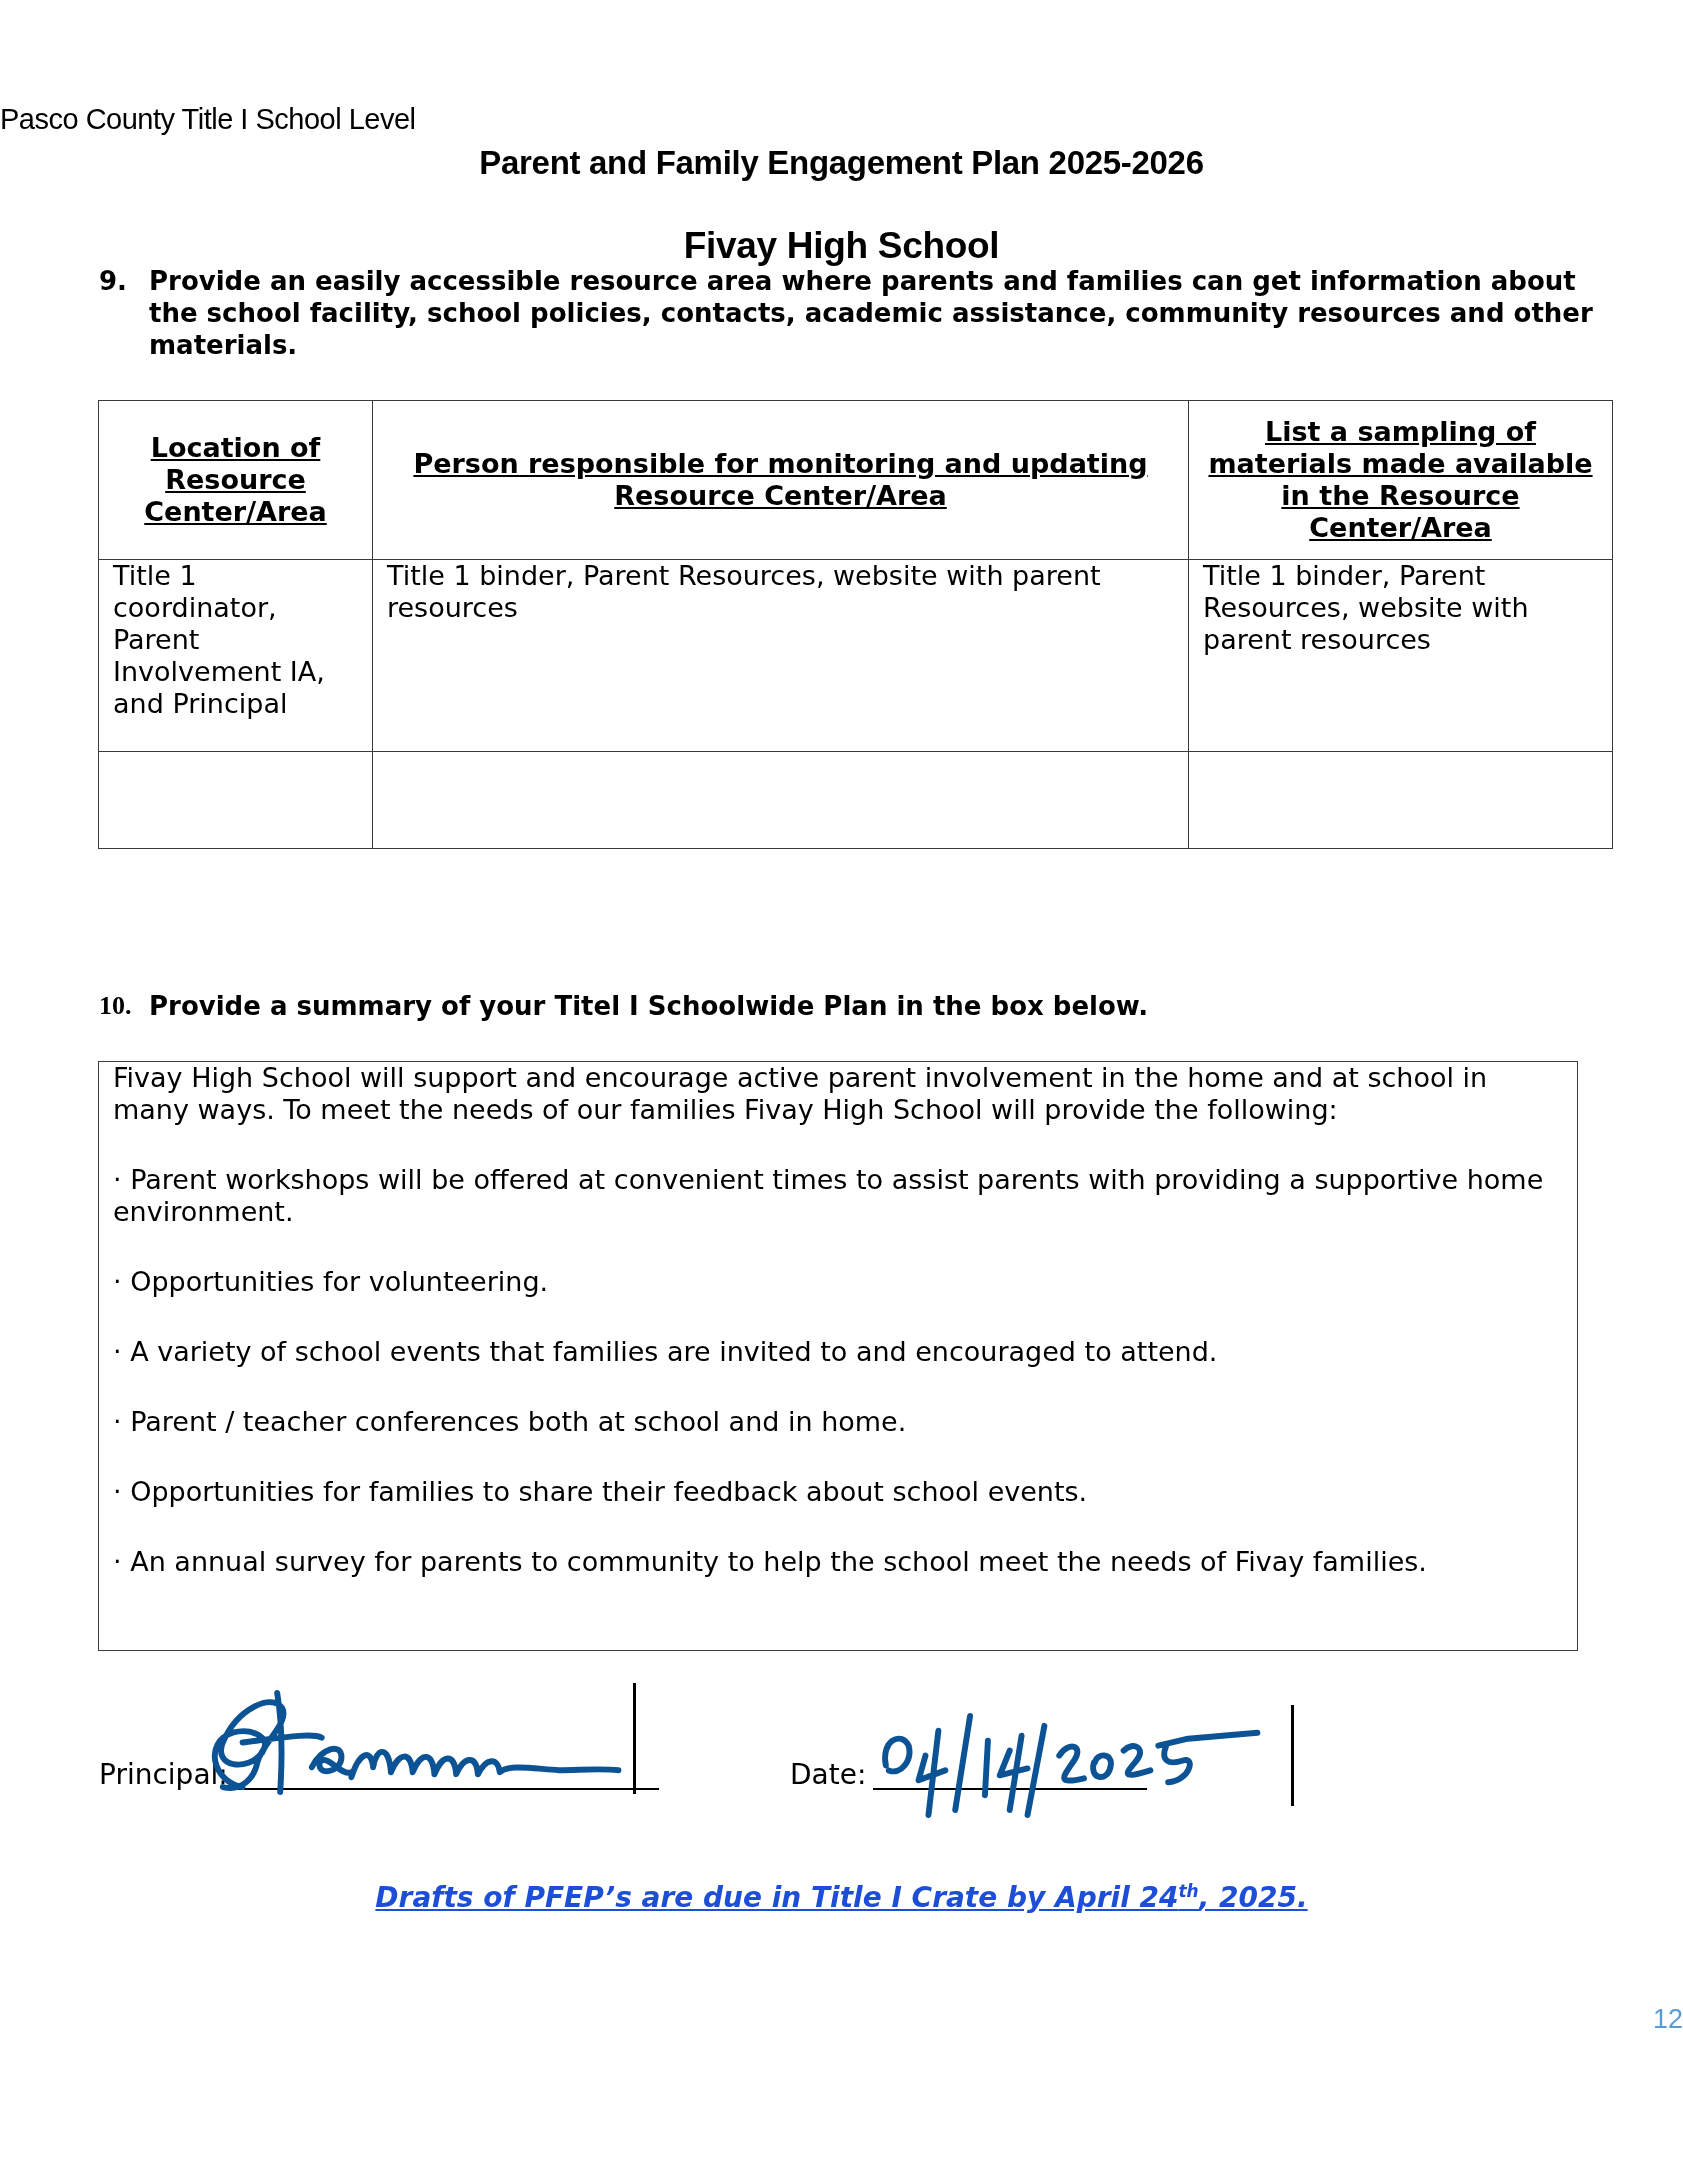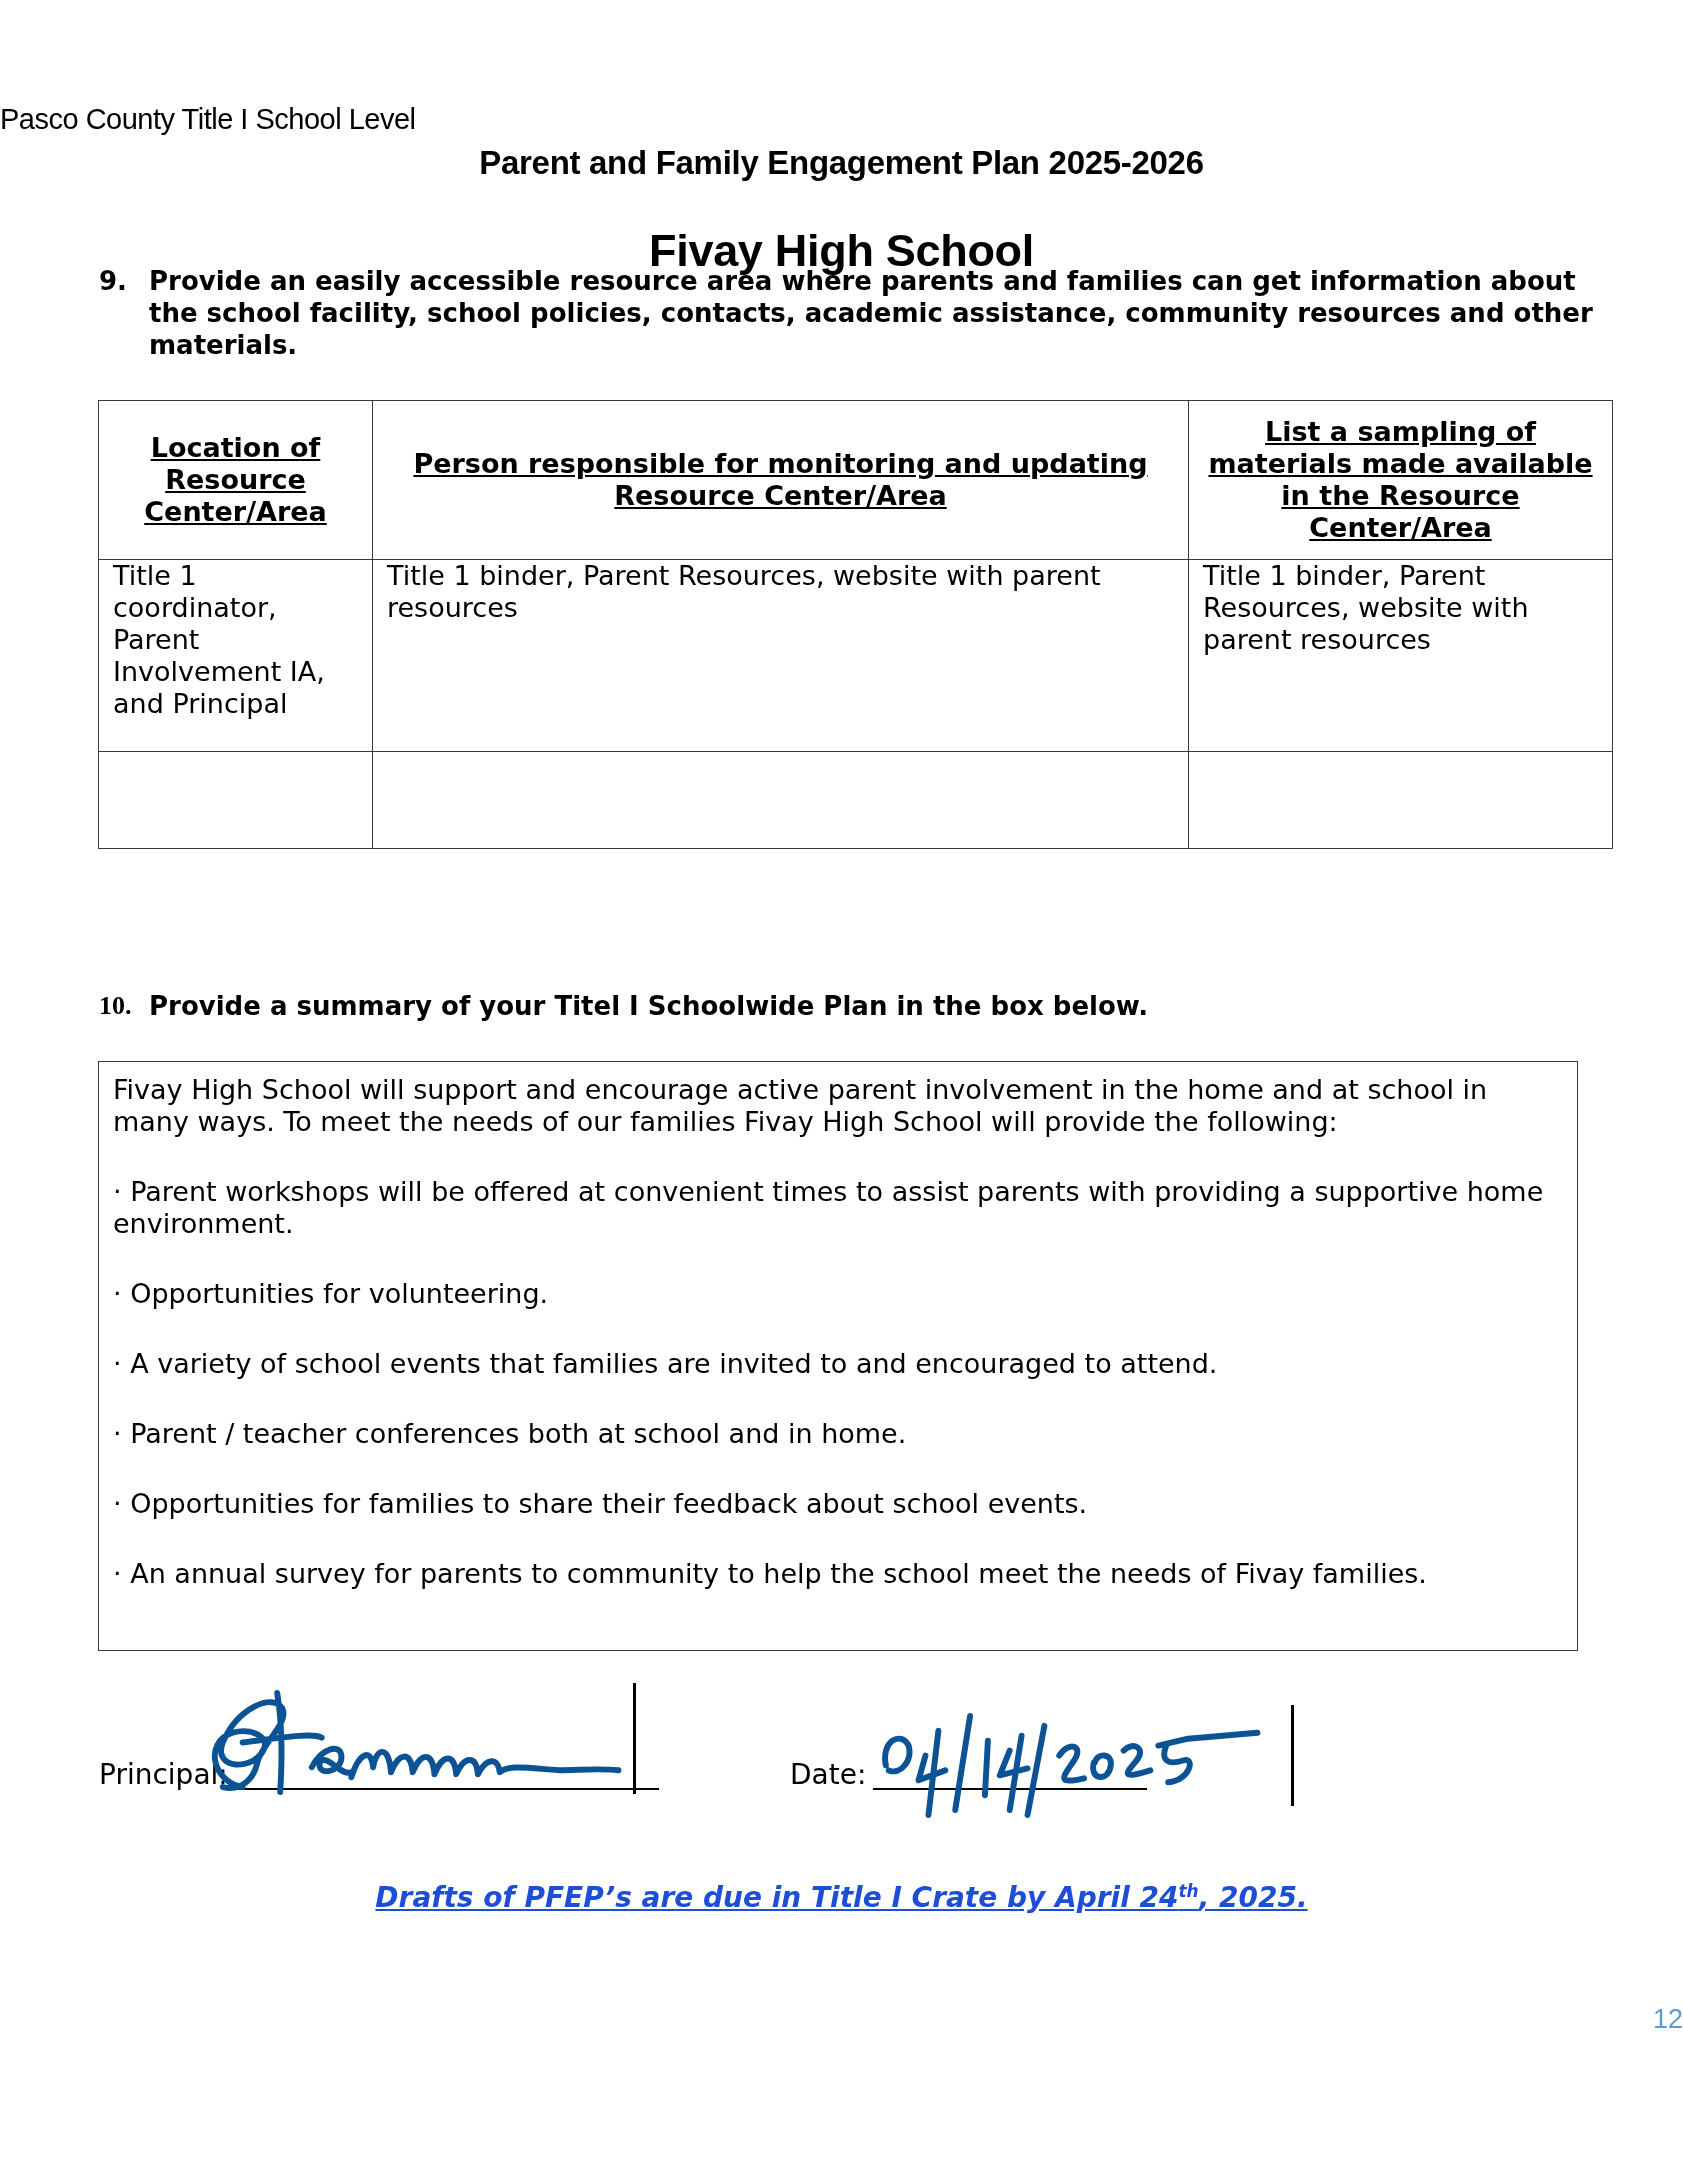--- a/index.html
+++ b/index.html
@@ -3,39 +3,39 @@
 <meta charset="utf-8">
 <style>
   html, body { margin: 0; padding: 0; background: #ffffff; }
   body { width: 1683px; height: 2178px; position: relative; overflow: hidden; color: #000; }
   .abs { position: absolute; }
   .calibri { font-family: "Liberation Sans", sans-serif; }
   .dv { font-family: "DejaVu Sans", sans-serif; }
 
   #hdr-sub { left: 0; width: 1683px; top: 103px; text-align: left; font-size: 29px; letter-spacing: -0.5px; }
   #hdr-title { left: 0; width: 1683px; top: 144px; text-align: center; font-size: 33px; font-weight: bold; letter-spacing: -0.3px; }
-  #hdr-school { left: 0; width: 1683px; top: 225px; text-align: center; font-size: 45px; font-weight: bold; letter-spacing: -0.3px; }
+  #hdr-school { left: 0; width: 1683px; top: 225px; text-align: center; font-size: 37px; font-weight: bold; letter-spacing: -0.3px; }
 
   .q { font-weight: bold; font-size: 26px; line-height: 32px; }
   #q9-num { left: 99px; top: 265px; }
   #q9-text { left: 149px; top: 265px; width: 1455px; }
 
   #res-table { left: 98px; top: 400px; width: 1514px; border-collapse: collapse; table-layout: fixed; }
   #res-table td { border: 1.6px solid #3a3a3a; vertical-align: top; padding: 0; font-size: 27px; line-height: 32px; }
   #res-table th { border: 1.6px solid #3a3a3a; padding: 0; font-size: 27px; line-height: 32px; font-weight: bold; text-decoration: underline; text-align: center; vertical-align: middle; }
   #res-table tr.h th { height: 158px; }
   #res-table tr.r1 td { height: 191px; }
   #res-table tr.r2 td { height: 96px; }
   .cell-txt { padding: 0 14px; }
   #res-table th .cell-txt { padding: 0 8px; }
 
   #q10-num { left: 99px; top: 990px; font-family: Liberation Serif, serif; }
   #q10-text { left: 149px; top: 990px; }
 
-  #summary-box { left: 98px; top: 1061px; width: 1480px; height: 590px; border: 1.6px solid #3a3a3a; box-sizing: border-box; padding: 12px 14px; }
+  #summary-box { left: 98px; top: 1061px; width: 1480px; height: 590px; border: 1.6px solid #3a3a3a; box-sizing: border-box; padding: 0 14px; }
   #summary-box p { margin: 0 0 38px 0; font-size: 27px; line-height: 32px; }
   #summary-box p.first { margin-top: 0; }
 
   .sig-label { font-size: 28px; top: 1758px; }
   #principal-label { left: 99px; }
   #principal-line { left: 238px; top: 1788px; width: 421px; border-top: 2px solid #000; }
   #principal-bar { left: 633px; top: 1683px; width: 3px; height: 111px; background: #000; }
   #principal-sig { left: 203px; top: 1683px; }
   #date-label { left: 790px; }
   #date-line { left: 873px; top: 1788px; width: 274px; border-top: 2px solid #000; }

